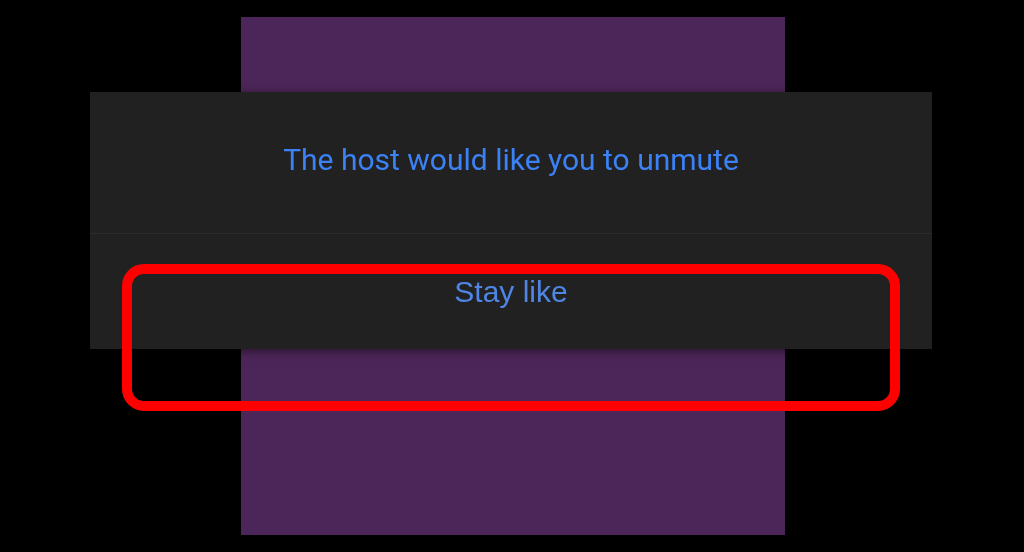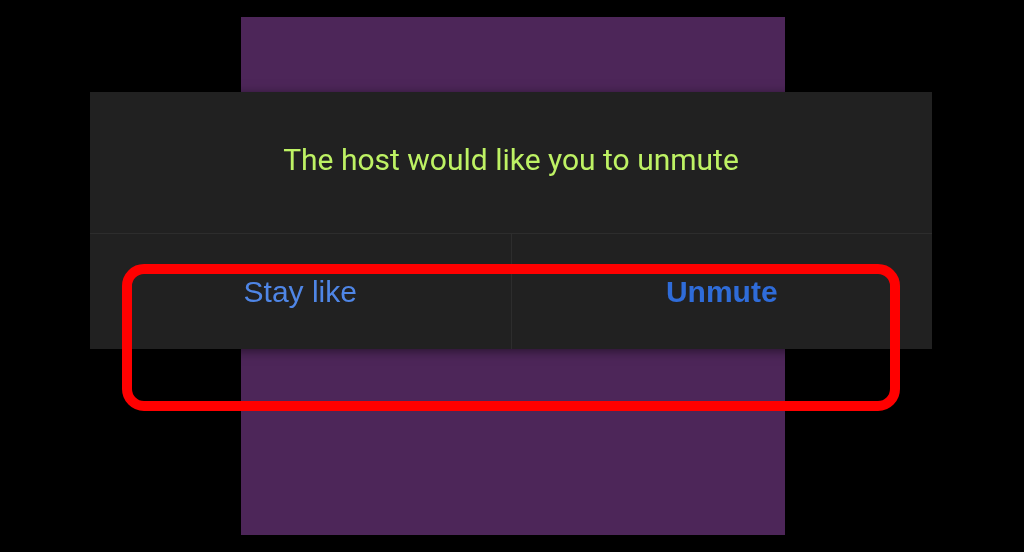--- a/index.html
+++ b/index.html
@@ -29,21 +29,21 @@
       top: 92px;
       width: 842px;
       background: #212121;
       box-shadow: 0 2px 10px rgba(0,0,0,0.5);
     }
     .dialog-message {
       padding: 50px 30px 56px 30px;
       text-align: center;
       font-size: 30px;
       font-weight: 400;
-      color: #bef264;
+      color: #3b82f6;
       border-bottom: 1px solid #2d2d2d;
     }
     .dialog-actions {
       display: flex;
       width: 100%;
       height: 115px;
     }
     .dialog-button {
       flex: 1;
       display: flex;
@@ -76,17 +76,16 @@
   </style>
 </head>
 <body>
 
 <div class="background-panel"></div>
 
 <div class="dialog">
   <div class="dialog-message">The host would like you to unmute</div>
   <div class="dialog-actions">
     <button class="dialog-button">Stay like</button>
-    <button class="dialog-button primary">Unmute</button>
   </div>
 </div>
 
 <div class="highlight-box"></div>
 
 </body></html>

